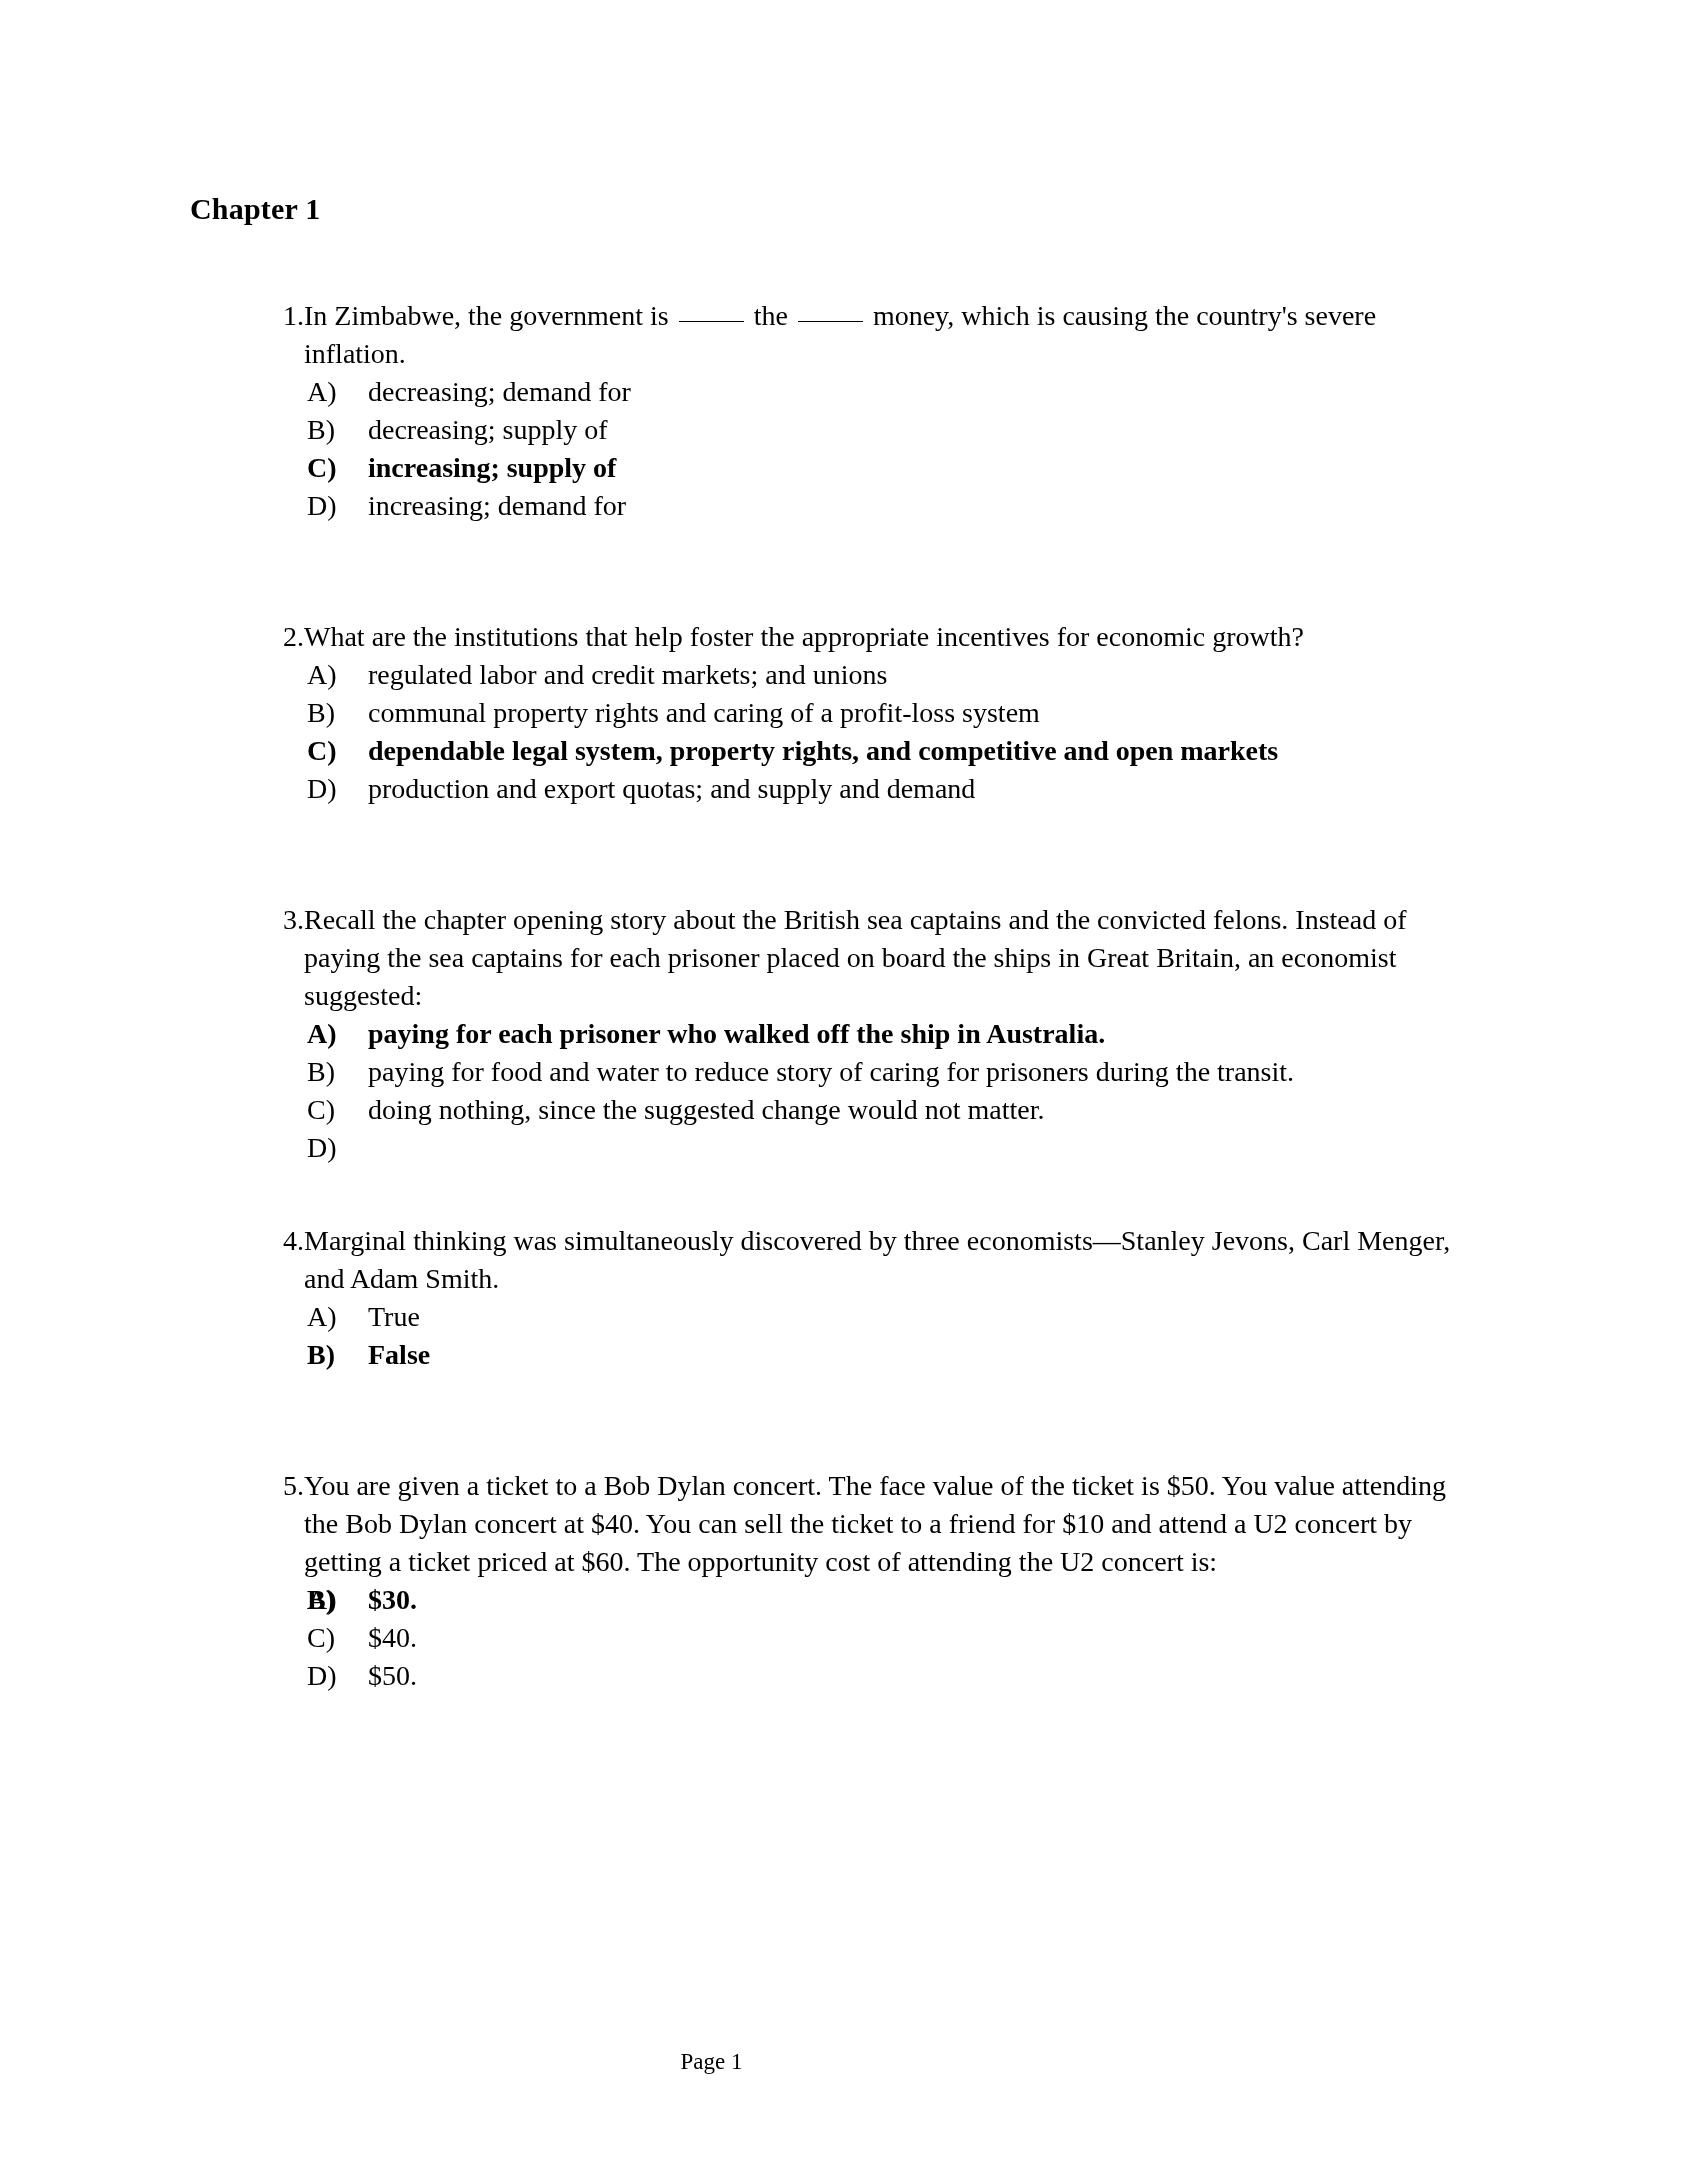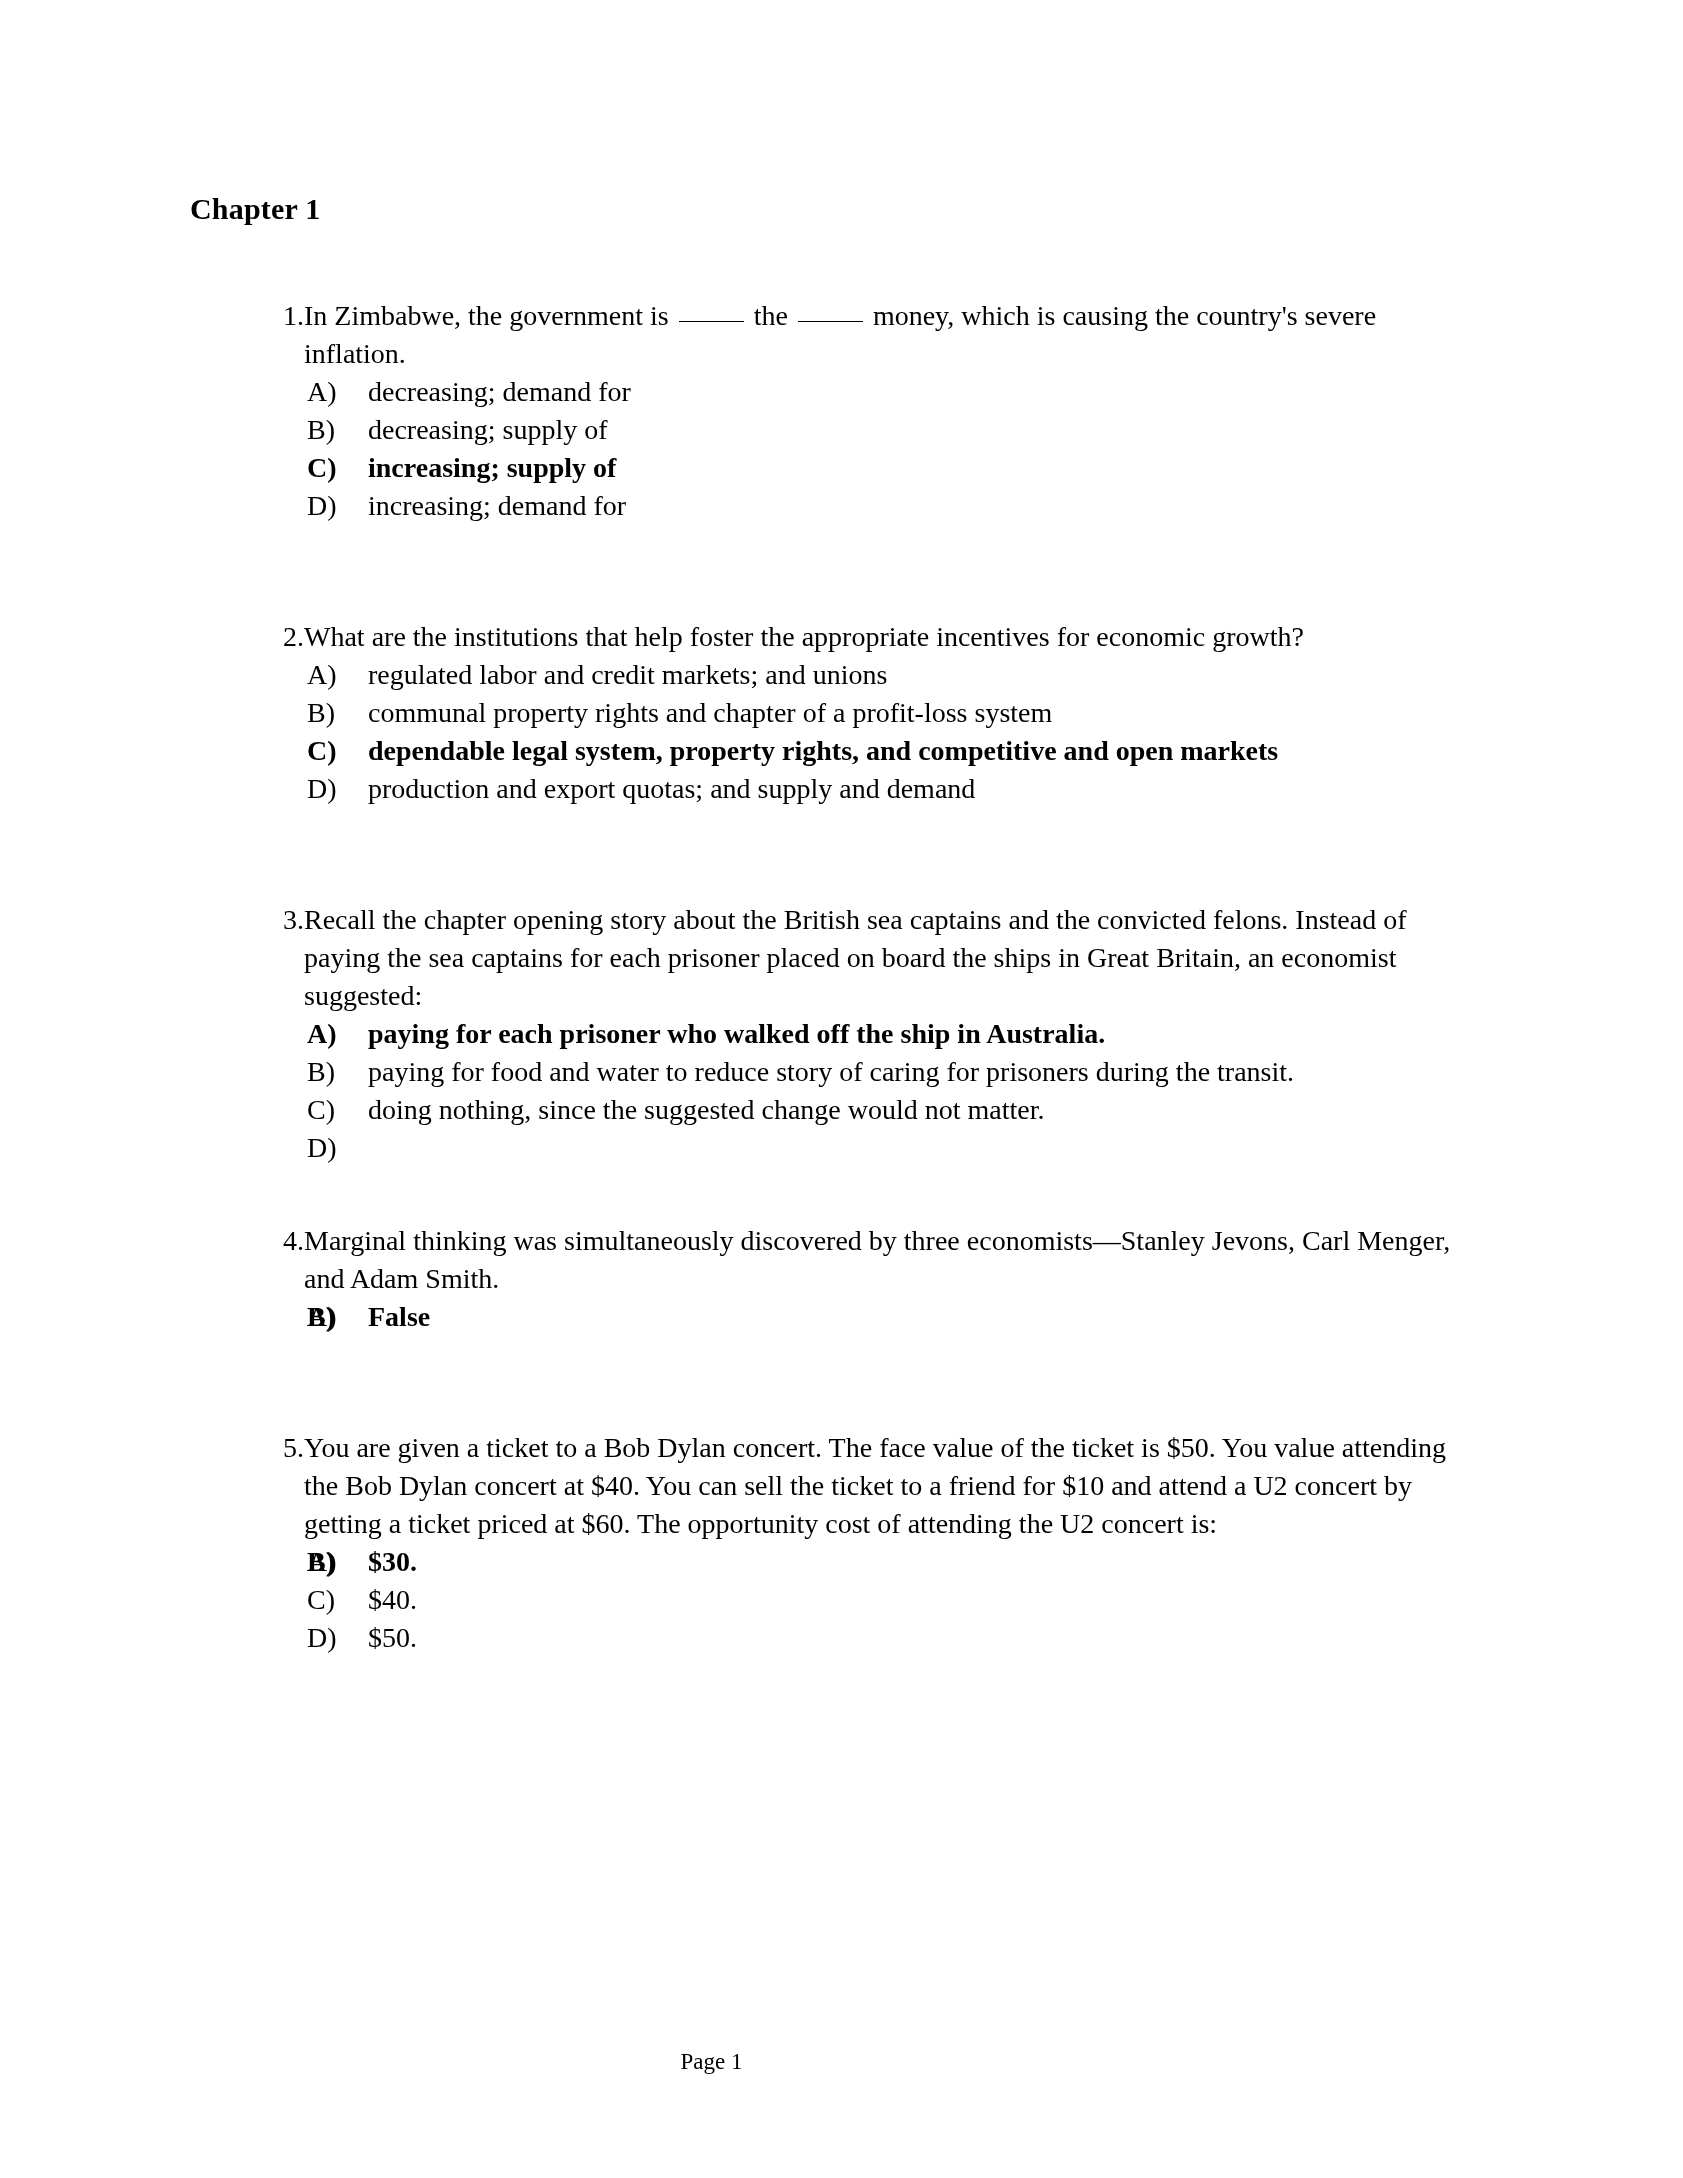--- a/index.html
+++ b/index.html
@@ -149,21 +149,21 @@
           <div class="q-number">2.</div>
           <div class="q-stem">What are the institutions that help foster the appropriate incentives for economic growth?</div>
         </div>
         <div class="options">
           <div class="option">
             <span class="opt-letter">A)</span>
             <span class="opt-text">regulated labor and credit markets; and unions</span>
           </div>
           <div class="option">
             <span class="opt-letter">B)</span>
-            <span class="opt-text">communal property rights and chapter of a profit-loss system</span>
+            <span class="opt-text">communal property rights and caring of a profit-loss system</span>
           </div>
           <div class="option bold">
             <span class="opt-letter">C)</span>
             <span class="opt-text">dependable legal system, property rights, and competitive and open markets</span>
           </div>
           <div class="option">
             <span class="opt-letter">D)</span>
             <span class="opt-text">production and export quotas; and supply and demand</span>
           </div>
         </div>
@@ -194,20 +194,21 @@
         <div class="gap-block"></div>
       </div>
       <div class="question-block">
         <div class="q-row">
           <div class="q-number">4.</div>
           <div class="q-stem">Marginal thinking was simultaneously discovered by three economists—Stanley Jevons, Carl Menger, and Adam Smith.</div>
         </div>
         <div class="options">
           <div class="option">
             <span class="opt-letter">A)</span>
+            <span class="opt-text">True</span>
           </div>
           <div class="option bold">
             <span class="opt-letter">B)</span>
             <span class="opt-text">False</span>
           </div>
         </div>
         <div class="gap-block"></div>
       </div>
       <div class="question-block">
         <div class="q-row">

